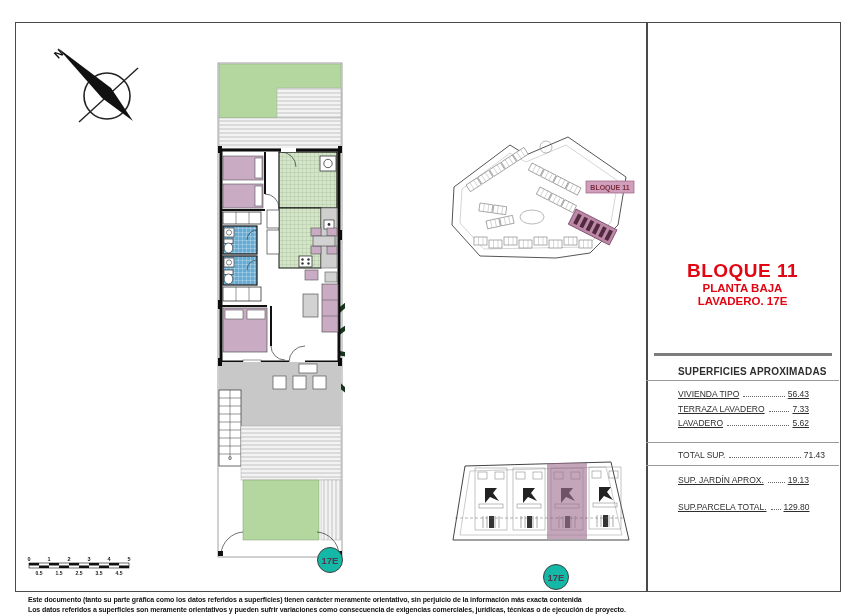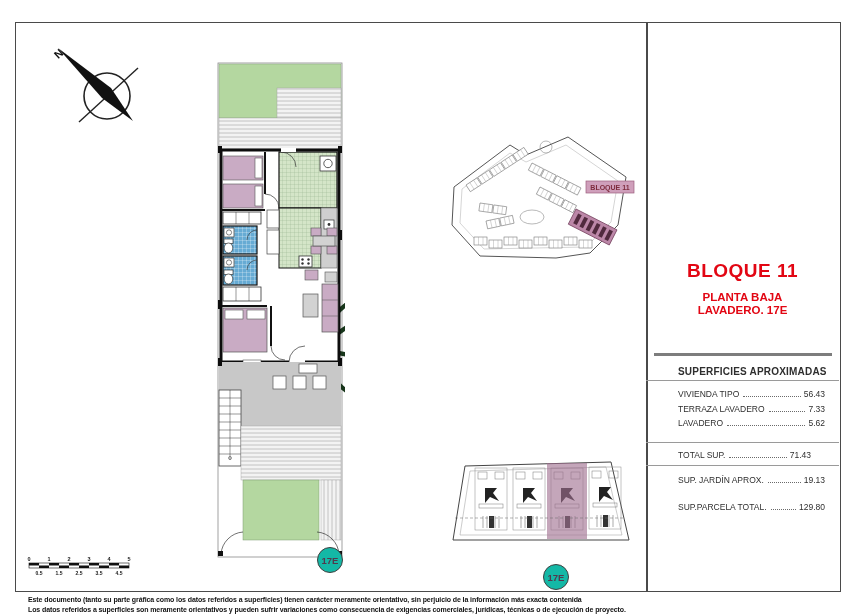--- a/index.html
+++ b/index.html
@@ -5,31 +5,31 @@
   html,body{margin:0;padding:0;background:#fff;}
   .canvas{position:relative;width:850px;height:614px;background:#ffffff;overflow:hidden;
           font-family:"Liberation Sans", sans-serif;}
   .sheet{position:absolute;left:15px;top:22px;width:824px;height:568px;border:1.5px solid #4a4a4a;background:#fff;}
   .vdivider{position:absolute;left:630px;top:0;width:1.5px;height:100%;background:#4a4a4a;}
 
   
   .panel{position:absolute;left:631px;top:0;width:193px;height:100%;}
   .title-block{position:absolute;top:238px;left:0;width:100%;text-align:center;color:#e20613;}
   .title-main{font-size:19px;font-weight:bold;letter-spacing:.5px;}
-  .title-sub{margin-top:9px;font-size:11.5px;font-weight:bold;line-height:13px;}
+  .title-sub{font-size:11.5px;font-weight:bold;line-height:13px;}
   .thickline{position:absolute;left:8px;top:331px;width:178px;height:2.5px;background:#7d7d7d;}
   .table{position:absolute;left:0;top:344px;width:100%;color:#2e2e2e;font-size:8.5px;}
   .t-header{margin:0 0 0 32px;padding-bottom:3px;letter-spacing:.2px;font-size:10px;font-weight:bold;}
   .hline{height:1px;background:#9a9a9a;margin:0;}
-  .t-group{padding:8px 14px 6px 32px;}
+  .t-group{padding:8px 30px 6px 32px;text-decoration:underline;}
   .t-row{display:flex;align-items:baseline;margin-bottom:4.5px;}
   .t-label{white-space:nowrap;}
   .t-leader{flex:1;border-bottom:1.5px dotted #6a6a6a;margin:0 3px 2px 4px;min-width:10px;}
   .t-value{white-space:nowrap;}
-  .t-single{padding:7px 28px 5px 32px;}
+  .t-single{padding:7px 14px 5px 32px;}
 
   
   .badge{position:absolute;width:24px;height:24px;border-radius:50%;background:#14b8a6;border:1.5px solid #3f3f3f;
          display:flex;align-items:center;justify-content:center;font-size:9.5px;font-weight:bold;color:#513a4d;}
 
   
   .disclaimer{position:absolute;left:28px;top:595px;width:800px;color:#111;font-size:7px;font-weight:bold;
               line-height:9.5px;letter-spacing:-.1px;}
 
   svg{position:absolute;}

